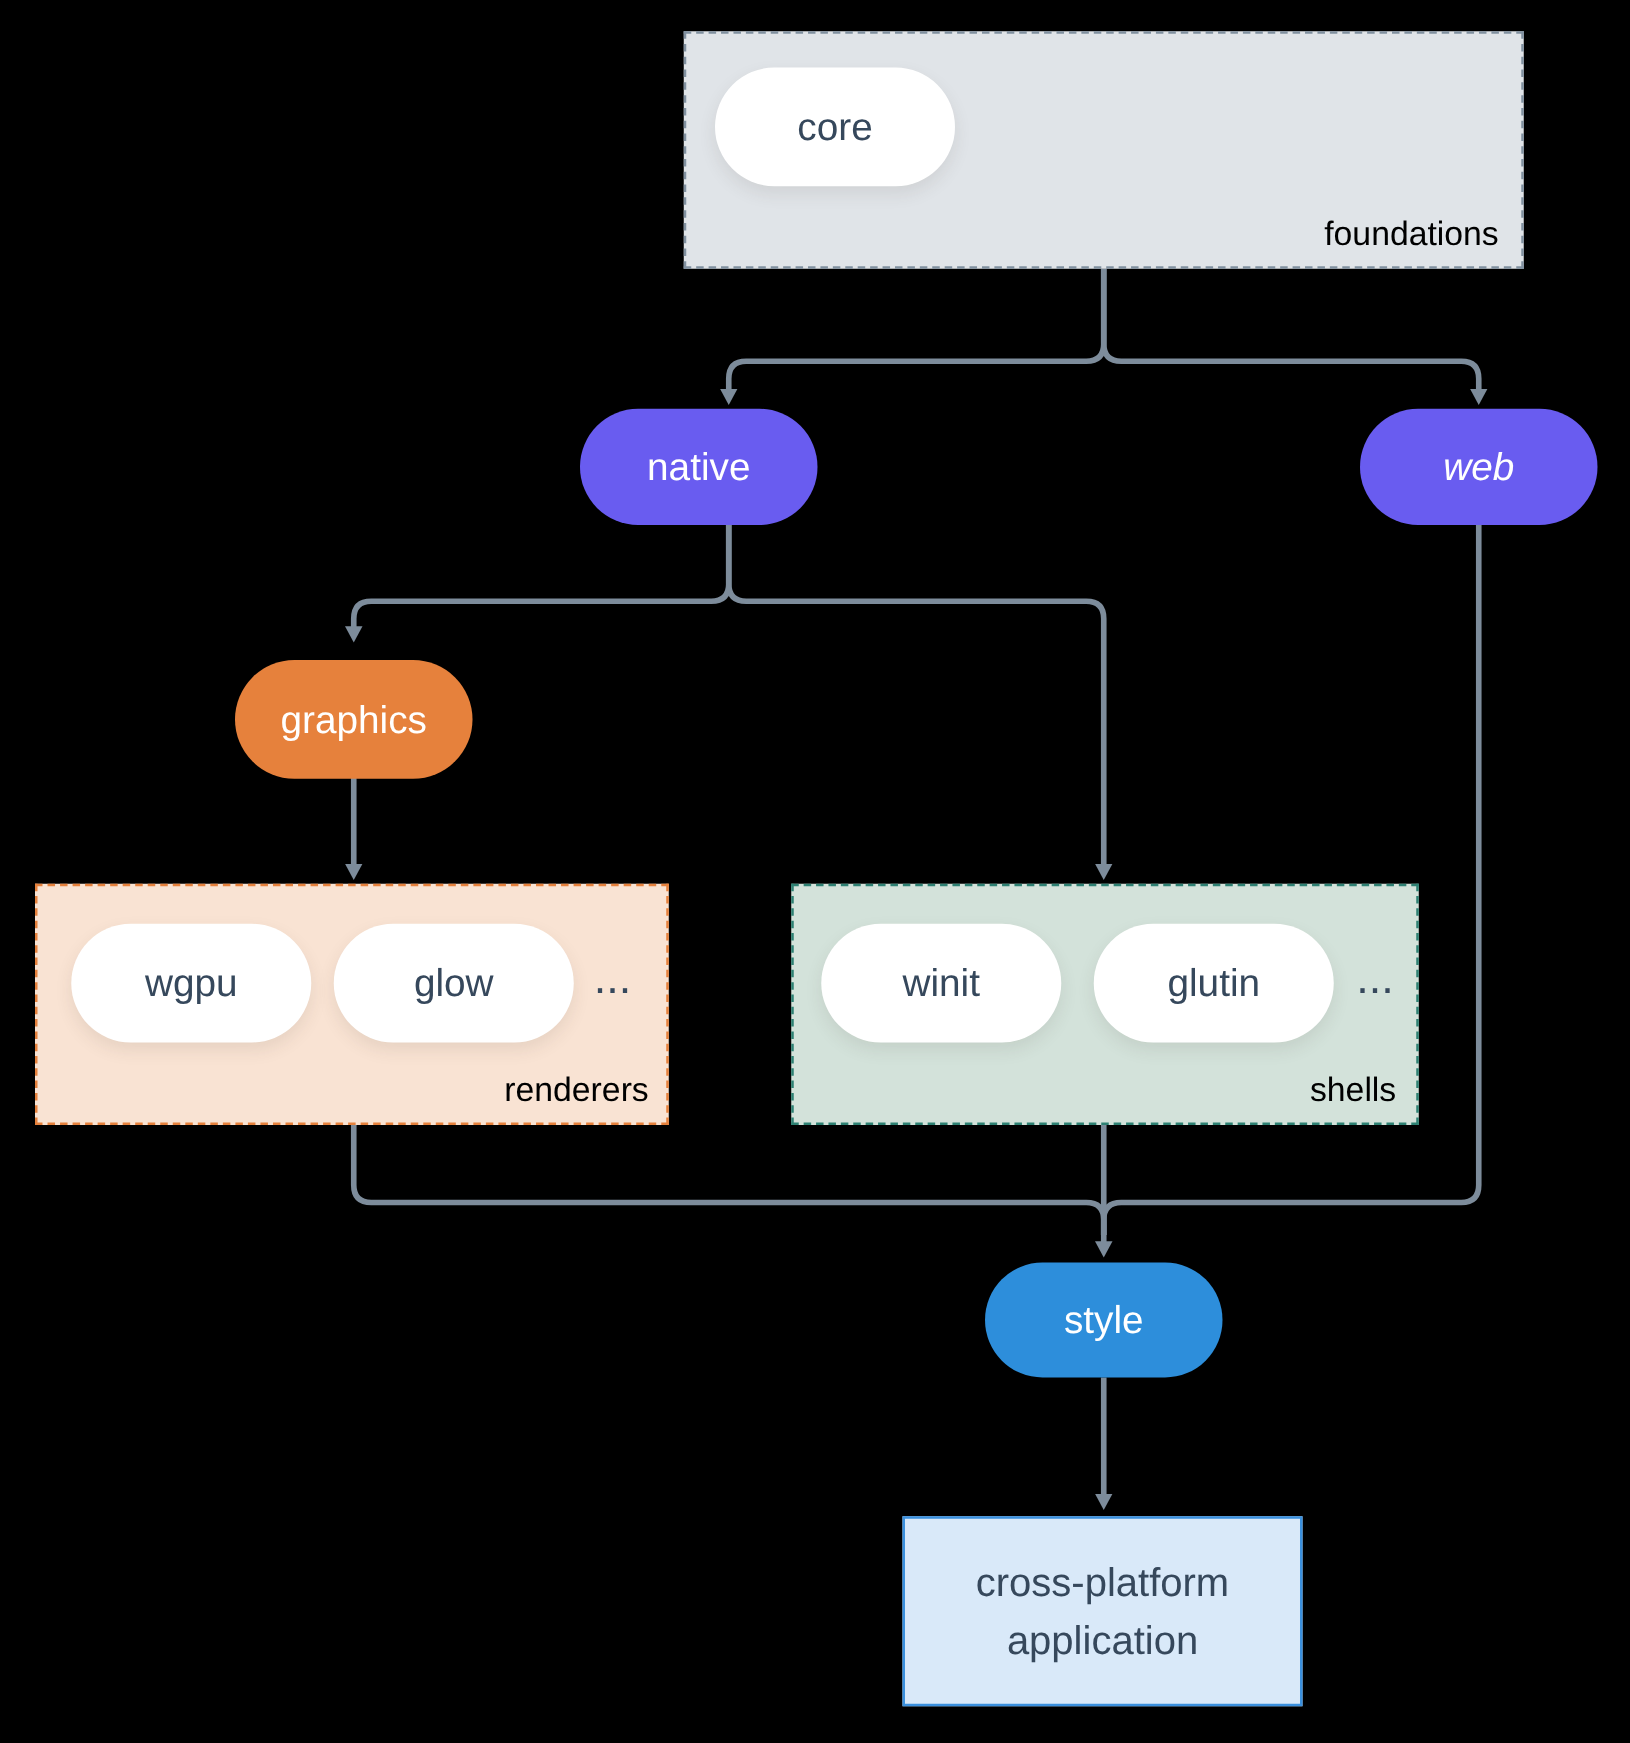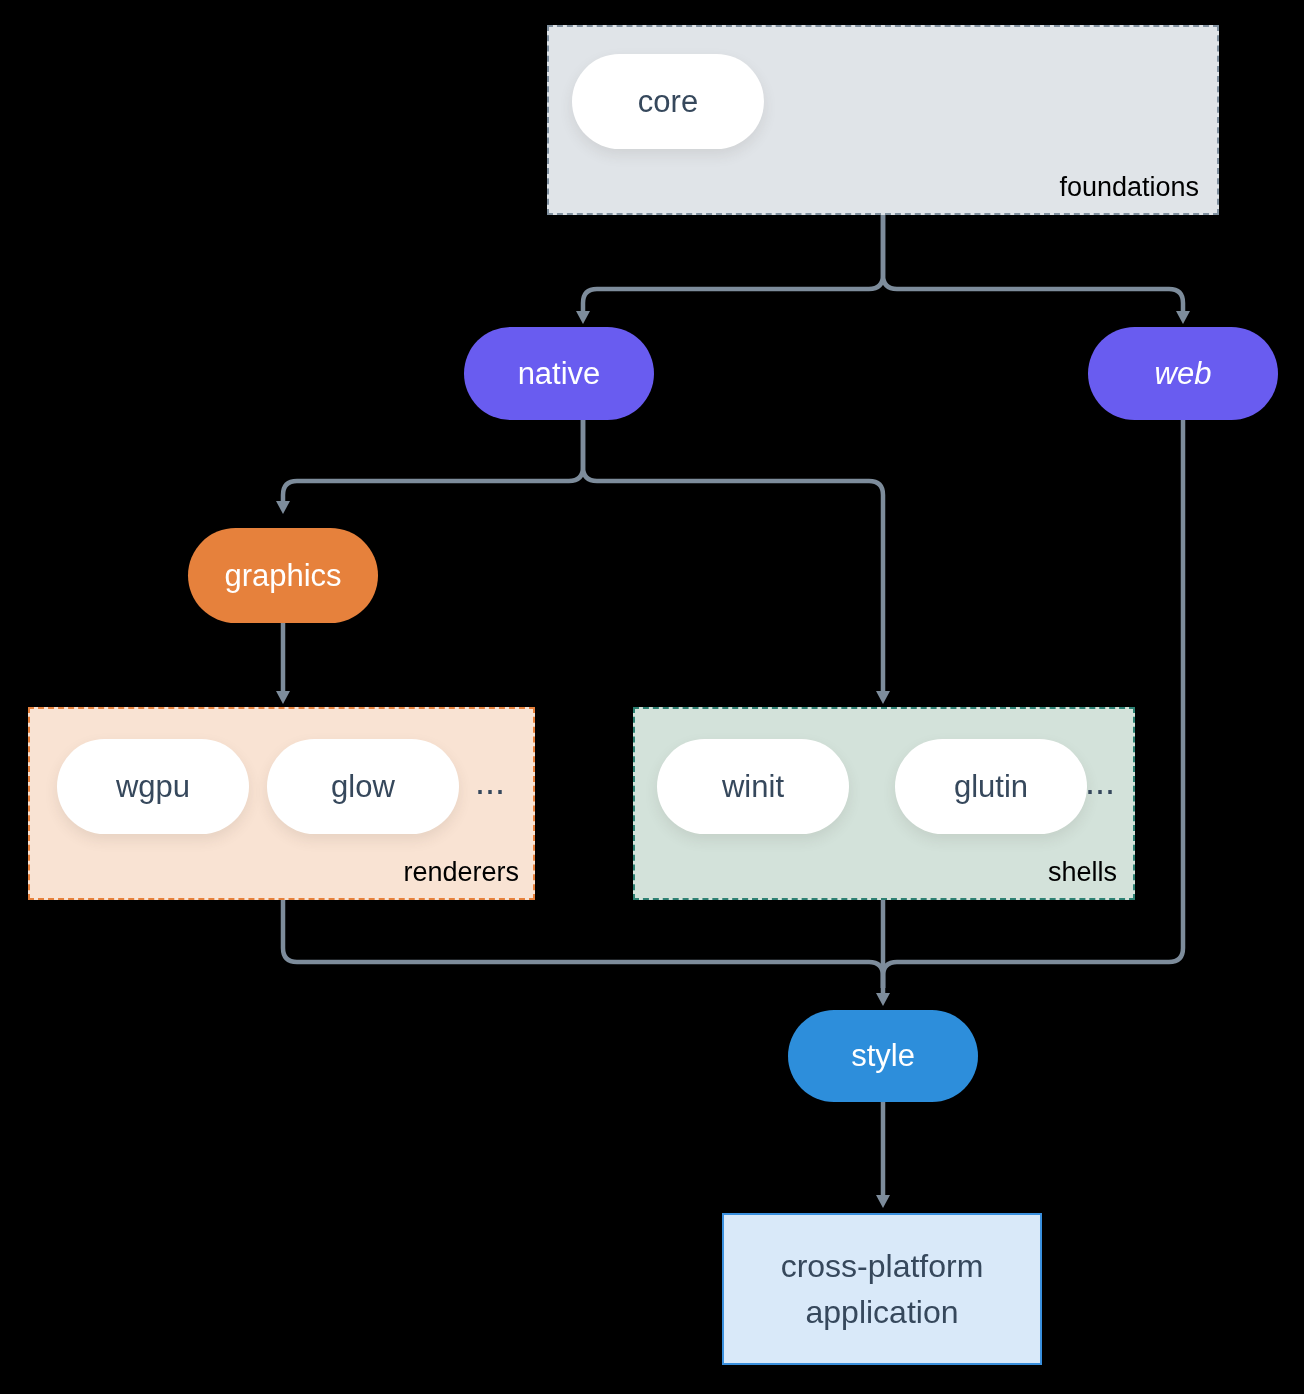--- a/index.html
+++ b/index.html
@@ -121,21 +121,21 @@
       <span>glow</span>
     </div>
     <div class="ellipsis" style="left:445px; top:52px;">...</div>
     <div class="group-label" style="right:14px;">renderers</div>
   </div>
 
   <div class="group group-shells">
     <div class="pill pill-white" style="left:22px; top:30px;">
       <span>winit</span>
     </div>
-    <div class="pill pill-white" style="left:260px; top:30px;">
+    <div class="pill pill-white" style="left:240px; top:30px;">
       <span>glutin</span>
     </div>
     <div class="ellipsis" style="left:450px; top:52px;">...</div>
     <div class="group-label" style="right:16px;">shells</div>
   </div>
 
   <div class="pill node node-iced">
     <span>style</span>
   </div>
 

